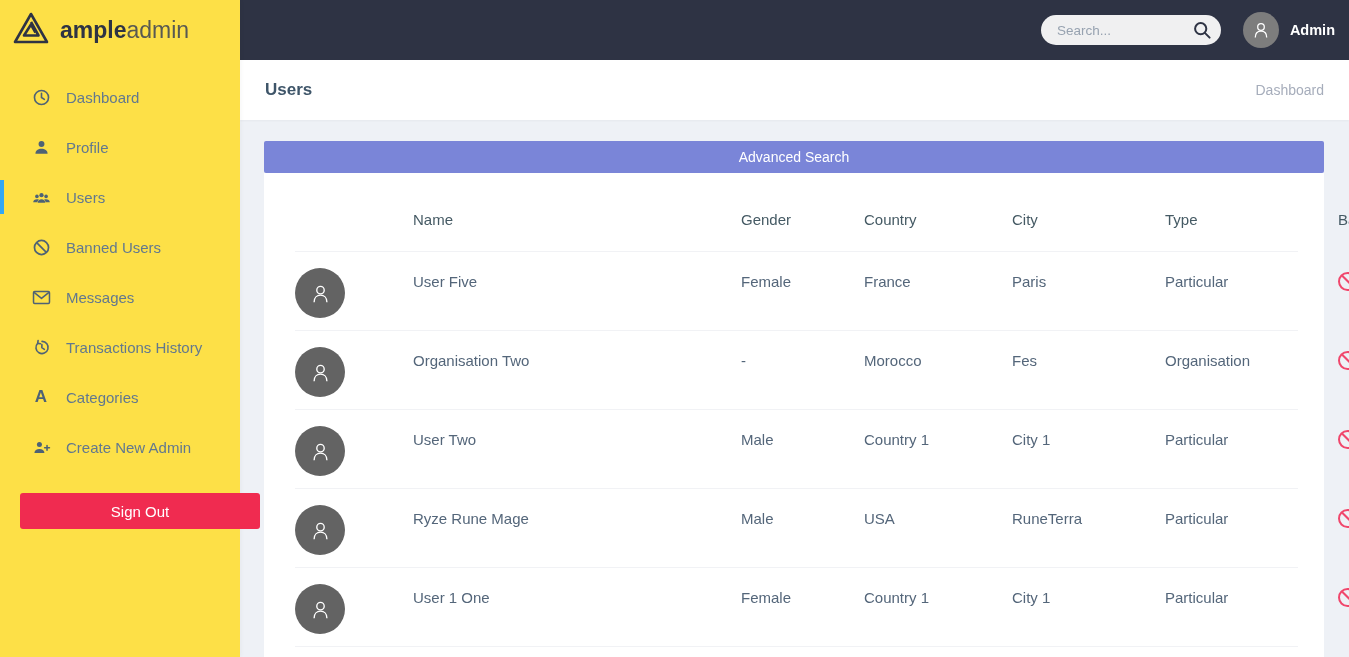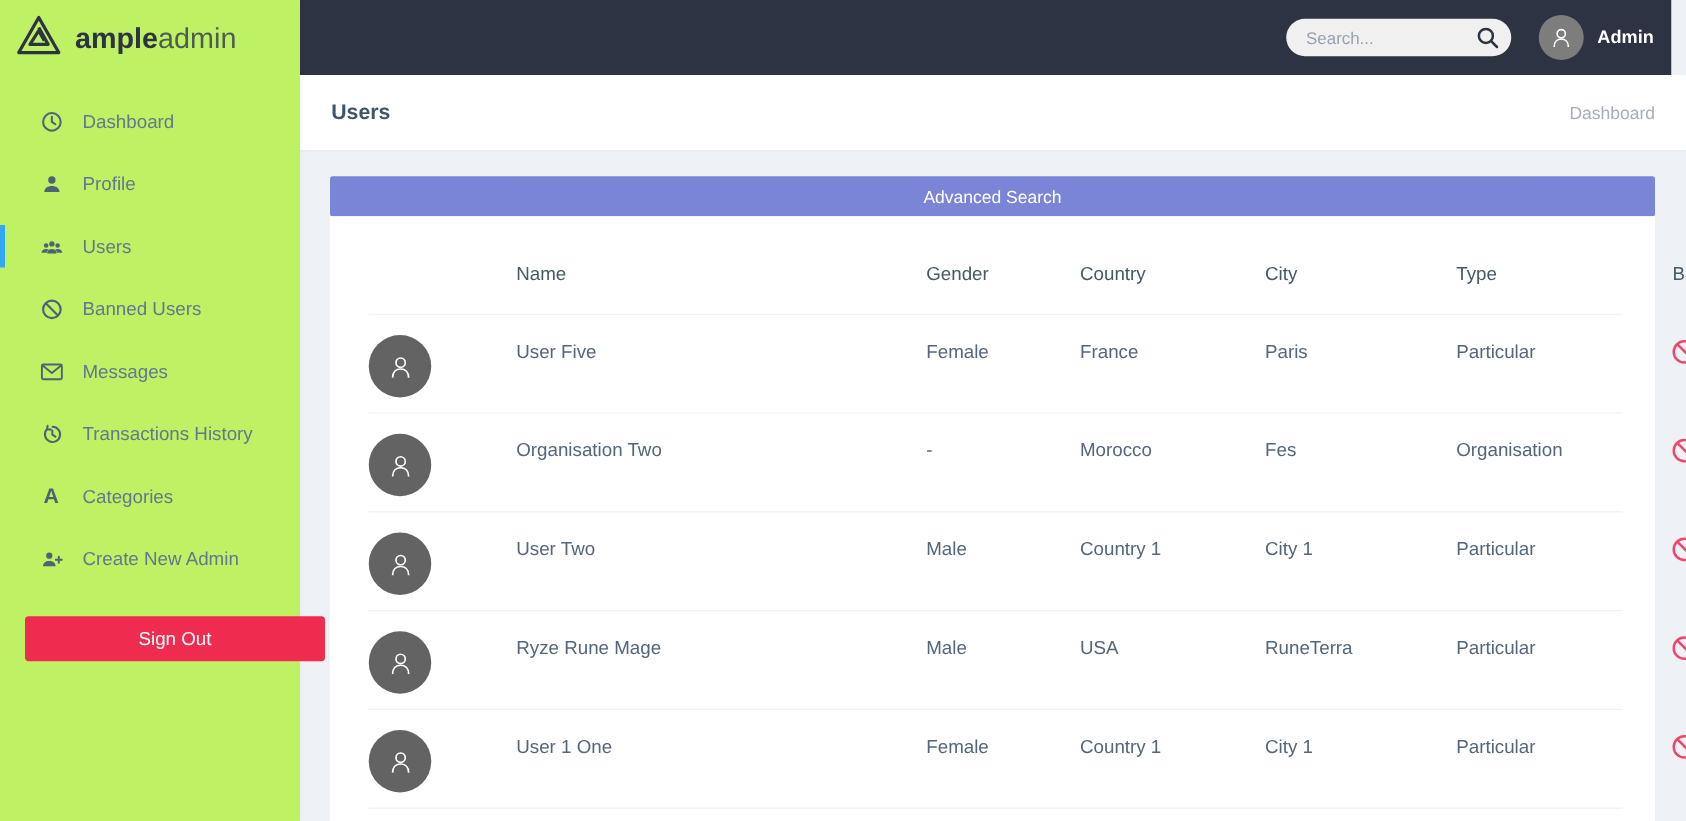--- a/index.html
+++ b/index.html
@@ -1,34 +1,34 @@
 <!DOCTYPE html>
 <html><head>
 <meta charset="utf-8">
 <style>
   * { margin:0; padding:0; box-sizing:border-box; }
   html,body { width:1349px; height:657px; overflow:hidden; }
   body { position:relative; background:#eef1f6; font-family:"Liberation Sans", sans-serif; }
 
   
-  .sidebar { position:absolute; left:0; top:0; width:240px; height:100%; background:#bef264; z-index:2; box-shadow:1px 0 4px rgba(0,0,0,.04); }
+  .sidebar { position:absolute; left:0; top:0; width:240px; height:100%; background:#fde047; z-index:2; box-shadow:1px 0 4px rgba(0,0,0,.04); }
   .logo { height:60px; display:flex; align-items:center; gap:11px; padding-left:13px; cursor:pointer; }
   .logo-text { font-size:23px; color:#2e3344; }
   .logo-text .b { font-weight:700; }
   .logo-text .l { font-weight:400; color:#3c4254; opacity:.85; }
   .nav { padding-top:12px; }
   .nav-item { position:relative; height:50px; display:flex; align-items:center; gap:15px; padding-left:31px; color:#62788e; font-size:15px; cursor:pointer; }
   .nav-item .nicon { width:20px; height:20px; color:#4e6275; display:flex; align-items:center; justify-content:center; flex:0 0 20px; }
   .nav-item .nicon svg { width:19px; height:19px; }
   .nav-item.active::before { content:''; position:absolute; left:0; top:8px; bottom:8px; width:4px; background:#33a7f4; }
   .letterA { font-weight:700; font-size:17px; color:#4e6275; }
   .signout { display:block; margin:21px 20px 0 20px; width:240px; height:36px; background:#f02b50; color:#fff; border:none; border-radius:3px; font-size:15px; font-family:inherit; cursor:pointer; }
 
   
-  .topbar { position:absolute; left:240px; top:0; right:12px; height:60px; background:#2e3344; display:flex; align-items:center; justify-content:flex-end; padding-right:14px; z-index:1; }
+  .topbar { position:absolute; left:240px; top:0; right:0; height:60px; background:#2e3344; display:flex; align-items:center; justify-content:flex-end; padding-right:14px; z-index:1; }
   .search-wrap { position:relative; width:180px; height:30px; margin-right:22px; }
   .search-input { width:100%; height:100%; border:none; border-radius:15px; background:#f0f0f1; padding:0 36px 0 16px; font-size:13.5px; color:#4a5568; outline:none; font-family:inherit; }
   .search-input::placeholder { color:#97a2b0; }
   .search-btn { position:absolute; right:9px; top:5px; width:20px; height:20px; background:none; border:none; cursor:pointer; padding:0; }
   .user { display:flex; align-items:center; gap:11px; cursor:pointer; }
   .tavatar { width:36px; height:36px; border-radius:50%; background:#7d7d7d; display:flex; align-items:center; justify-content:center; }
   .user-name { color:#fff; font-size:14.5px; font-weight:700; }
 
   
   .page-header { position:absolute; left:240px; top:60px; right:0; height:60px; background:#fff; display:flex; align-items:center; justify-content:space-between; padding:0 25px; box-shadow:0 1px 2px rgba(0,0,0,.04); }

